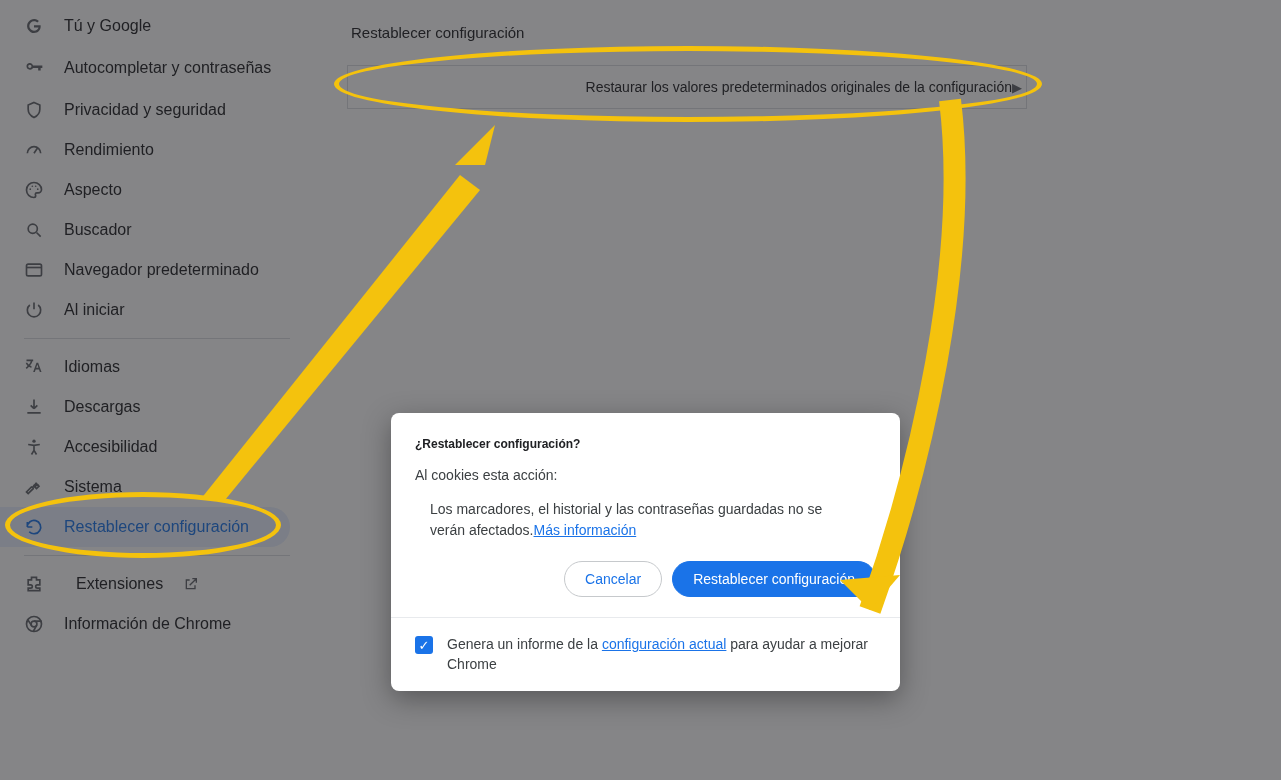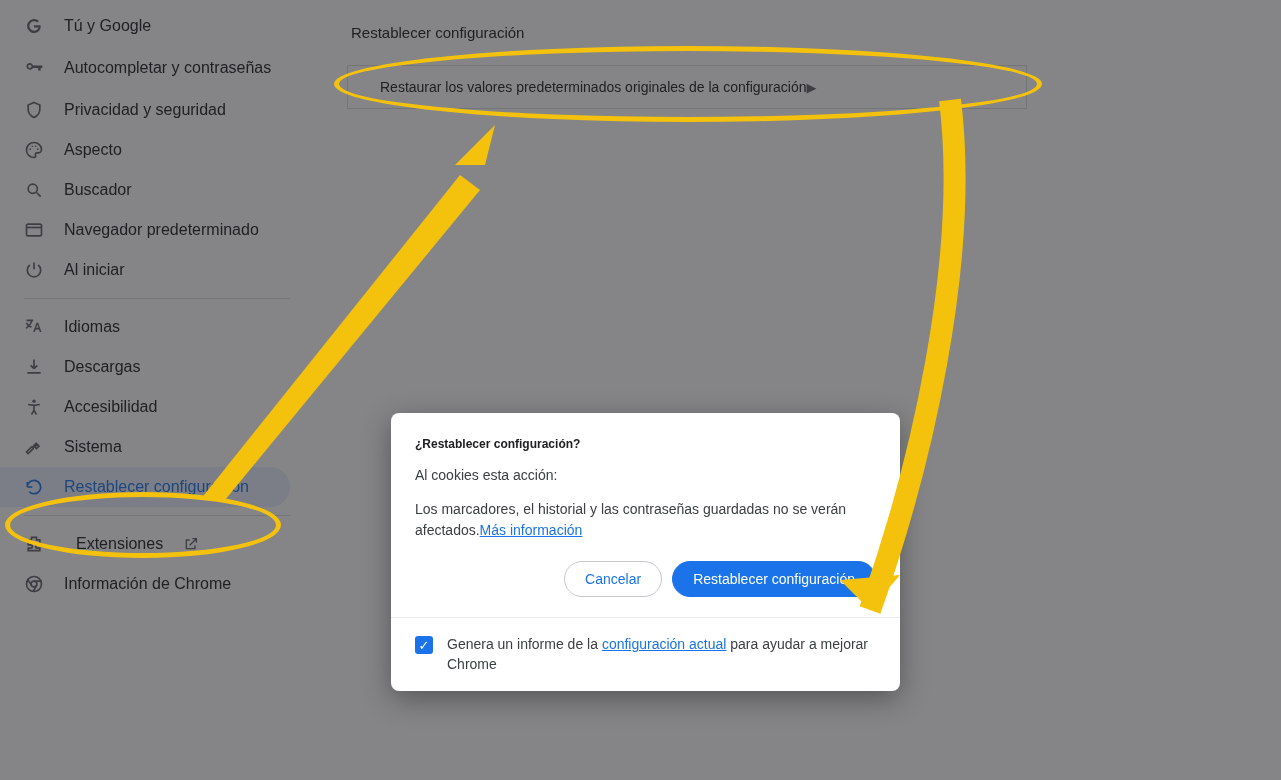--- a/index.html
+++ b/index.html
@@ -13,30 +13,30 @@
   .nav-item .lbl{line-height:1.25}
   .nav-sep{height:1px;background:#dadce0;margin:8px 0 8px 24px}
   .nav-item.selected{color:#1a73e8}
   .nav-item.selected .ic{color:#1a73e8}
   .nav-item.selected{background:#e8f0fe}
   .nav-item.ext{gap:12px}
   .ext-launch{margin-left:8px}
   svg{display:block}
   .main{position:absolute;left:347px;top:24px;width:680px;z-index:1}
   .section-title{font-size:15px;color:#202124;margin:0 0 24px 4px}
-  .card-row{position:relative;display:flex;align-items:center;justify-content:flex-start;height:44px;padding:0 32px;background:#fff;border:1px solid #dadce0;border-radius:0;font-size:14px;color:#202124;cursor:pointer}
+  .card-row{position:relative;display:flex;align-items:center;justify-content:flex-end;height:44px;padding:0 4px;background:#fff;border:1px solid #dadce0;border-radius:0;font-size:14px;color:#202124;cursor:pointer}
   .chev{color:#5f6368;font-size:13px}
   .dialog{position:absolute;left:391px;top:413px;width:509px;background:#fff;border-radius:8px;box-shadow:0 8px 28px rgba(0,0,0,0.35);z-index:30;font-size:14px;color:#3c4043}
   .dlg-body{padding:24px 24px 20px 24px}
   .dlg-title{font-size:12px;color:#202124;margin:0 0 16px 0}
   .dlg-lead{margin:0 0 16px 0}
   .dlg-ul{margin:0 0 18px 0;padding:0;list-style:none}
   .dlg-ul li{margin:4px 0;line-height:1.4}
   .dlg-ul li::before{content:"• ";}
-  .dlg-keep{line-height:1.5;margin:0}
+  .dlg-keep{line-height:1.5;margin:15px}
   .dlg-link{color:#1a73e8;text-decoration:underline;cursor:pointer}
   .dlg-actions{display:flex;justify-content:flex-end;gap:10px;margin-top:20px}
   .btn{height:36px;border-radius:18px;padding:16px 20px;font-size:14px;cursor:pointer;display:inline-flex;align-items:center;justify-content:center}
   .btn-secondary{background:#fff;border:1px solid #c6c9cc;color:#1a73e8}
   .btn-primary{background:#1a73e8;border:1px solid #1a73e8;color:#fff;font-weight:500}
   .dlg-foot{border-top:1px solid #e8eaed;padding:16px 24px;display:flex;align-items:flex-start;gap:14px}
   .chk{width:18px;height:18px;flex:none;border-radius:3px;background:#1a73e8;display:flex;align-items:center;justify-content:center;color:#fff;font-size:13px;margin-top:2px}
   .foot-txt{line-height:1.45}
   
   .anno{position:absolute;z-index:40;pointer-events:none}
@@ -68,20 +68,28 @@
       <span class="ic">
         <svg width="20" height="20" viewBox="0 0 24 24">
             <path fill="none" stroke="#5f6368" stroke-width="2" d="M12 3l7 3v5c0 5-3 8-7 10-4-2-7-5-7-10V6l7-3z"></path>
           </svg>
       </span>
       <span class="lbl">Privacidad y seguridad</span>
     </div>
     <div class="nav-item">
       <span class="ic">
         <svg width="20" height="20" viewBox="0 0 24 24">
+            <path fill="none" stroke="#5f6368" stroke-width="2" d="M4 16a8 8 0 1 1 16 0M12 16l4-6"></path>
+          </svg>
+      </span>
+      <span class="lbl">Rendimiento</span>
+    </div>
+    <div class="nav-item">
+      <span class="ic">
+        <svg width="20" height="20" viewBox="0 0 24 24">
             <path fill="none" stroke="#5f6368" stroke-width="2" d="M12 3a9 9 0 1 0 0 18c1.3 0 2-.8 2-2 0-.7-.4-1.2-.4-1.8 0-1 .8-1.7 1.8-1.7H17a4 4 0 0 0 4-4c0-4.6-4-8.5-9-8.5z"></path>
             <circle cx="7.5" cy="11" r="1" fill="#5f6368"></circle>
             <circle cx="10" cy="7.5" r="1" fill="#5f6368"></circle>
             <circle cx="14" cy="7.5" r="1" fill="#5f6368"></circle>
             <circle cx="16.5" cy="11" r="1" fill="#5f6368"></circle>
           </svg>
       </span>
       <span class="lbl">Aspecto</span>
     </div>
     <div class="nav-item">

